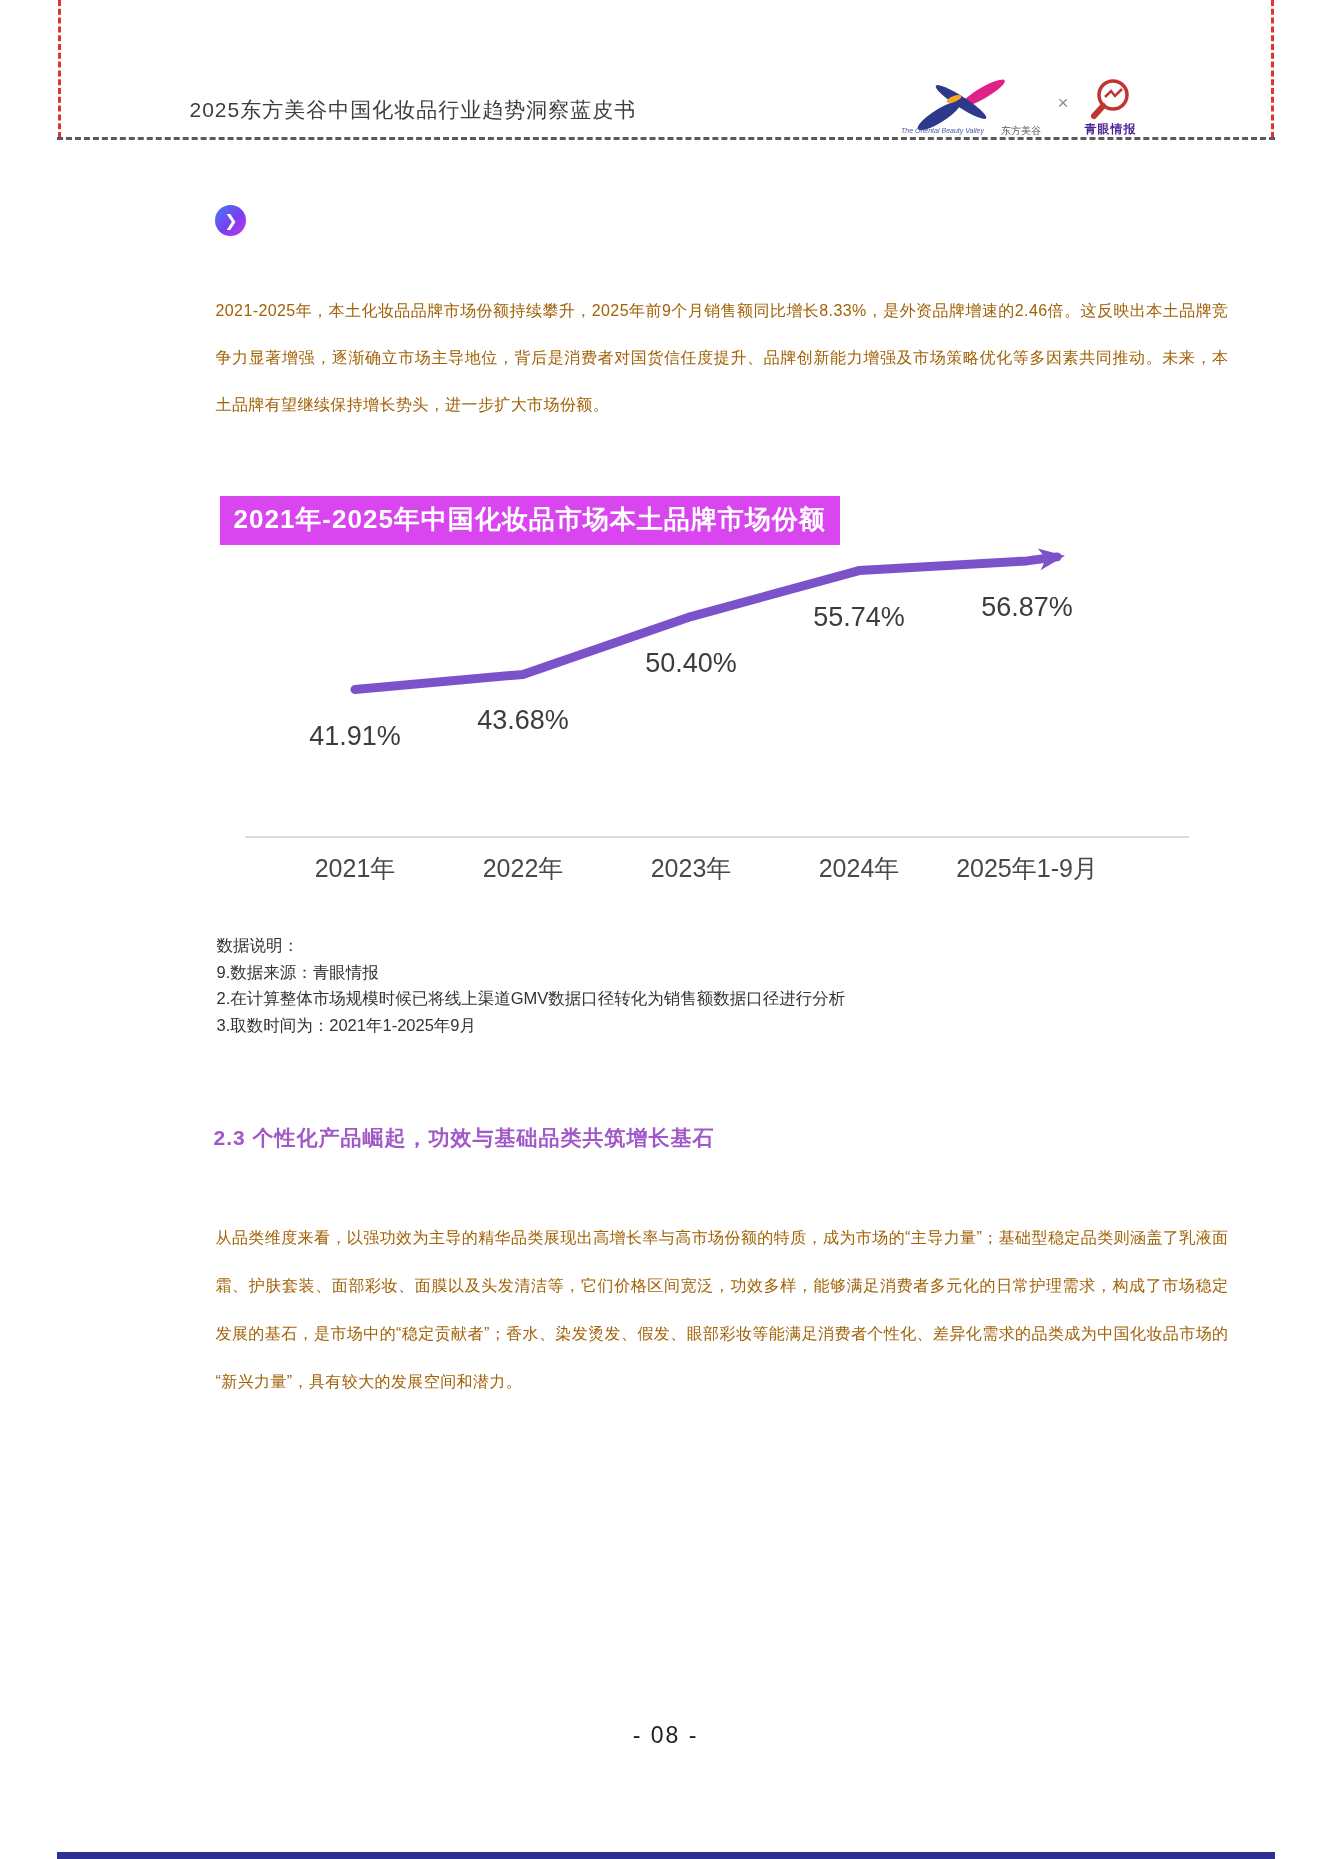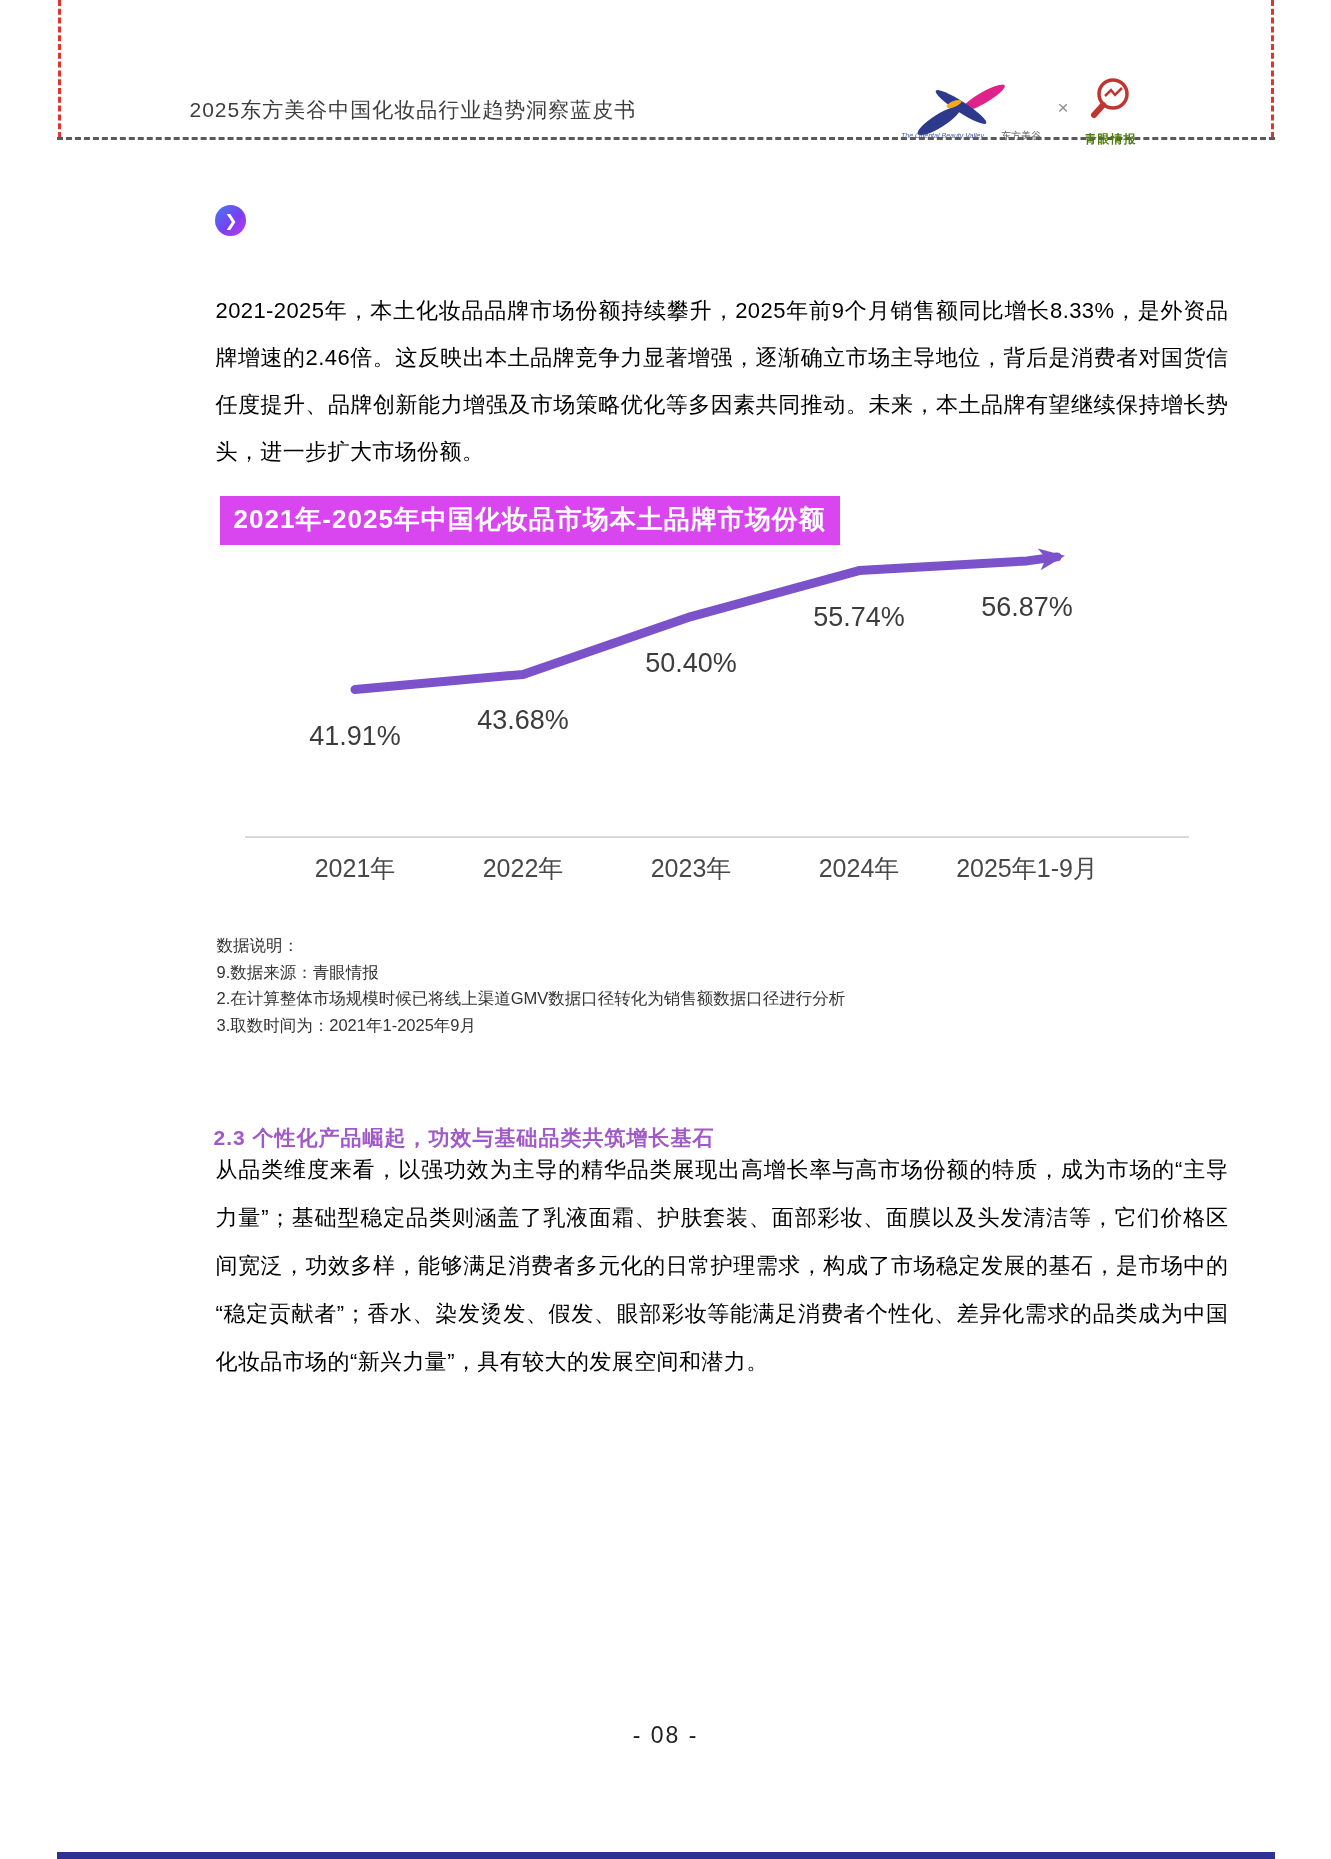--- a/index.html
+++ b/index.html
@@ -11,45 +11,45 @@
   .edge-dash-right{position:absolute;right:1px;top:0;height:138px;width:0;border-right:3px dashed #e0342c;}
   .header-dash{position:absolute;left:0;right:0;top:137px;border-top:3px dashed #5a5a5a;}
   .bottom-bar{position:absolute;left:0;right:0;bottom:0;height:7px;background:#2e3192;}
 
   
   .header-title{position:absolute;left:133px;top:96px;font-size:21px;color:#3d3d3d;letter-spacing:1px;}
   .header-logos{position:absolute;top:76px;right:138px;display:flex;align-items:center;gap:16px;}
   .logo-obv{display:block;}
   .logo-x{font-size:19px;color:#8f8f8f;padding-bottom:8px;}
   .logo-qy{display:flex;flex-direction:column;align-items:center;}
-  .logo-qy-caption{font-size:12px;font-weight:bold;color:#4d7c0f;margin-top:11px;letter-spacing:1px;}
+  .logo-qy-caption{font-size:12px;font-weight:bold;color:#4c1d95;margin-top:0;letter-spacing:1px;}
 
   
   .sec1-head{position:absolute;left:158px;top:205px;display:flex;align-items:center;gap:14px;}
   .sec1-icon{width:31px;height:31px;border-radius:50%;background:linear-gradient(135deg,#3f7cf6 0%,#7a3ff0 55%,#c438ee 100%);
              display:flex;align-items:center;justify-content:center;flex:0 0 auto;}
   .sec1-icon span{color:#fff;font-size:16px;font-weight:bold;line-height:1;transform:translateX(1px);}
   .sec1-head-text{font-size:27px;font-weight:bold;color:#141414;letter-spacing:1px;}
-  .body-para{position:absolute;left:159px;width:1013px;font-size:22px;line-height:47px;color:#000000;
+  .body-para{position:absolute;left:159px;width:1013px;font-size:16px;line-height:47px;color:#a16207;
              text-align:justify;text-justify:inter-ideograph;letter-spacing:0.4px;}
   .para1{top:287px;}
 
   
   .chart-title{position:absolute;left:163px;top:496px;background:#d946ef;color:#ffffff;
                font-size:26px;font-weight:bold;padding:6px 14px 8px 14px;letter-spacing:1px;}
   .chart-box{position:absolute;left:180px;top:545px;width:960px;height:350px;}
   .val-label{font-size:27px;fill:#3c3c3c;font-family:"Liberation Sans","DejaVu Sans",sans-serif;}
   .axis-label{font-size:25px;fill:#484848;font-family:"Liberation Sans","DejaVu Sans",sans-serif;}
 
   
   .notes{position:absolute;left:160px;top:932px;font-size:16.5px;line-height:26.5px;color:#333333;}
 
   
   .sec2-head{position:absolute;left:157px;top:1124px;font-size:21px;font-weight:bold;color:#a158c8;letter-spacing:1px;}
-  .para2{top:1146px;line-height:48px;}
+  .para2{top:1214px;line-height:48px;}
 
   
   .footer{position:absolute;left:0;right:0;top:1722px;text-align:center;font-size:23px;color:#1f1f1f;letter-spacing:2px;}
 </style>
 </head>
 <body>
 
 <div class="page">
 
   <div class="edge-dash-left"></div>

